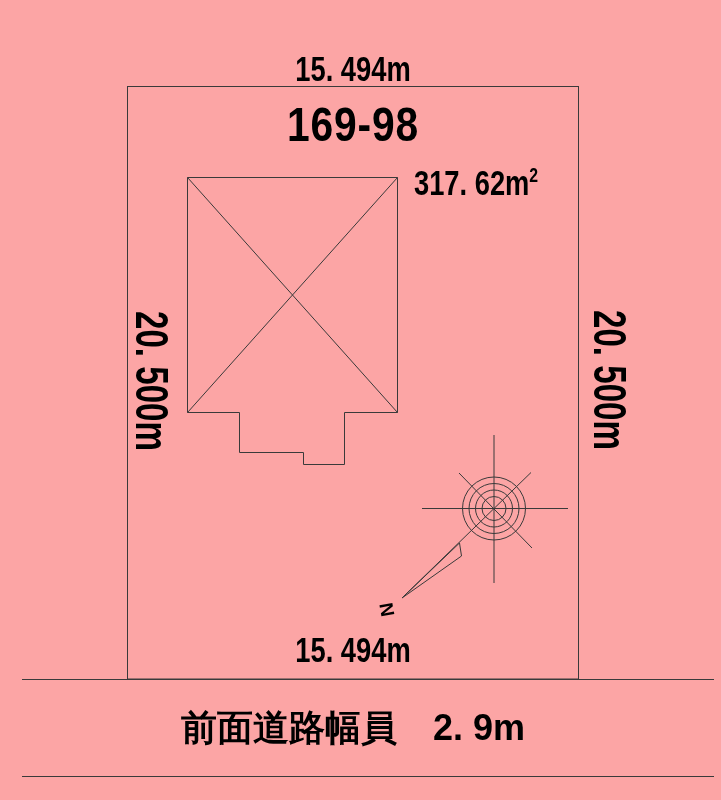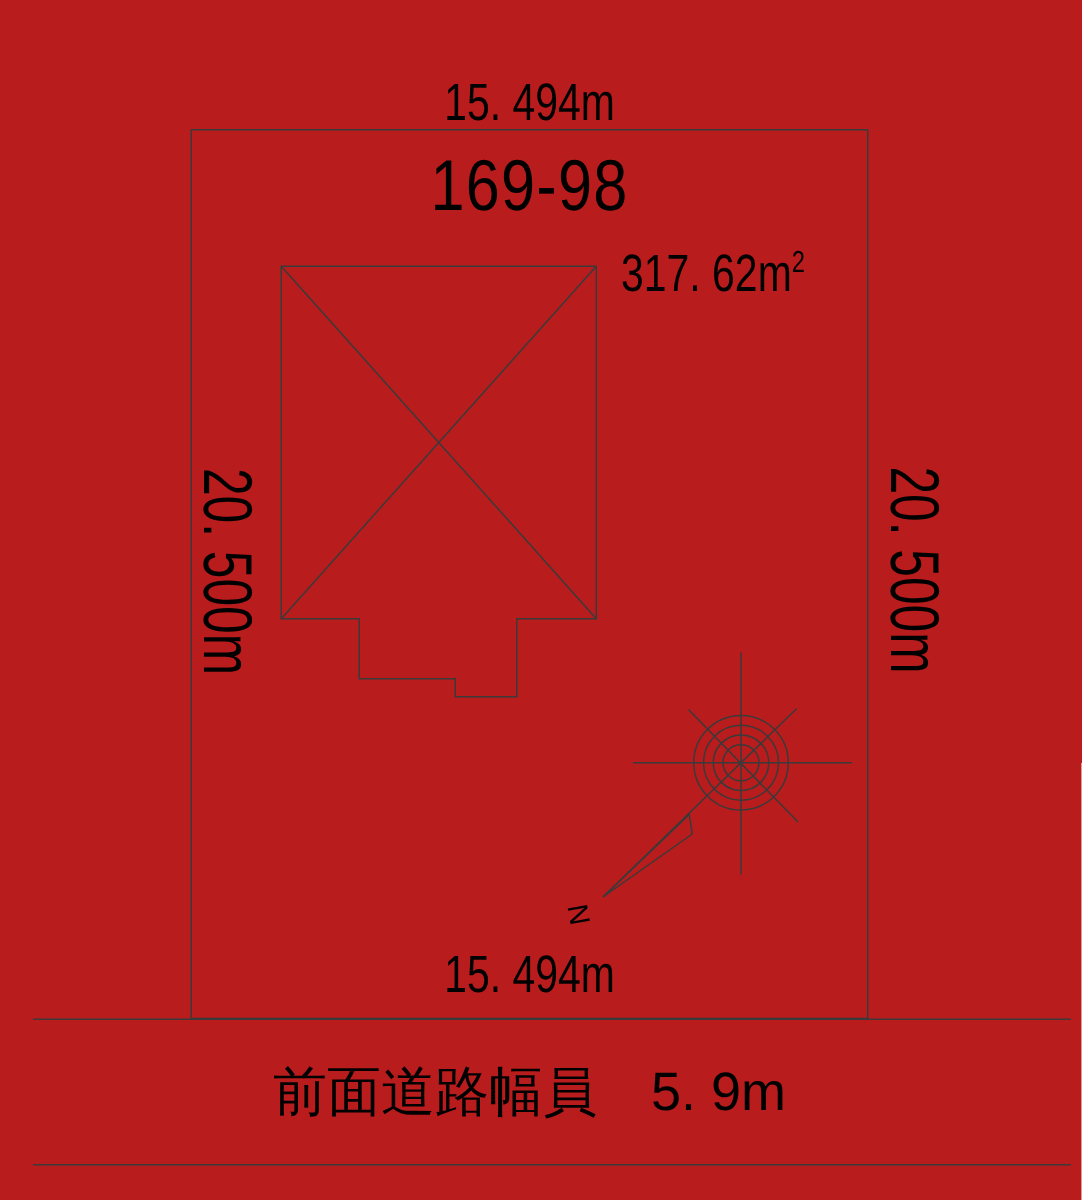--- a/index.html
+++ b/index.html
@@ -1,19 +1,19 @@
 <!DOCTYPE html>
 <html><head>
 <meta charset="utf-8">
 <style>
   html, body { margin: 0; padding: 0; background: #ffffff; }
   .stage {
     position: relative; width: 721px; height: 800px;
-    background: #b91c1c; overflow: hidden;
-    font-family: "Liberation Sans", sans-serif; color: #000;
+    background: #fca5a5; overflow: hidden;
+    font-family: "Liberation Sans", sans-serif; color: #000; font-weight: bold;
   }
   .stage svg { position: absolute; left: 0; top: 0; display: block; }
   .lbl { position: absolute; line-height: 1; white-space: nowrap; color: #000; }
   .dim-h { left: 127px; width: 452px; text-align: center; font-size: 35px; transform: scaleX(0.78); }
   #dimTop { top: 51px; }
   #dimBottom { top: 632px; }
   #parcel { left: 127px; width: 452px; text-align: center; top: 101px; font-size: 48px; transform: scaleX(0.85); letter-spacing: 1px; }
   #area { left: 414px; top: 165px; font-size: 35px; transform: scaleX(0.78); transform-origin: left top; }
   #area sup { font-size: 58%; line-height: 0; }
   .dim-v { font-size: 46px; transform: translate(-50%, -50%) rotate(90deg) scaleX(0.72); }
@@ -53,15 +53,15 @@
   </div>
 
   <div id="dimLeft" class="lbl dim-v">20. 500m</div>
 
   <div id="dimRight" class="lbl dim-v">20. 500m</div>
 
   <div id="north" class="lbl">N</div>
 
   <div id="dimBottom" class="lbl dim-h">15. 494m</div>
 
-  <div id="road" class="lbl">前面道路幅員　5. 9m</div>
+  <div id="road" class="lbl">前面道路幅員　2. 9m</div>
 
 </div>
 
 </body></html>

